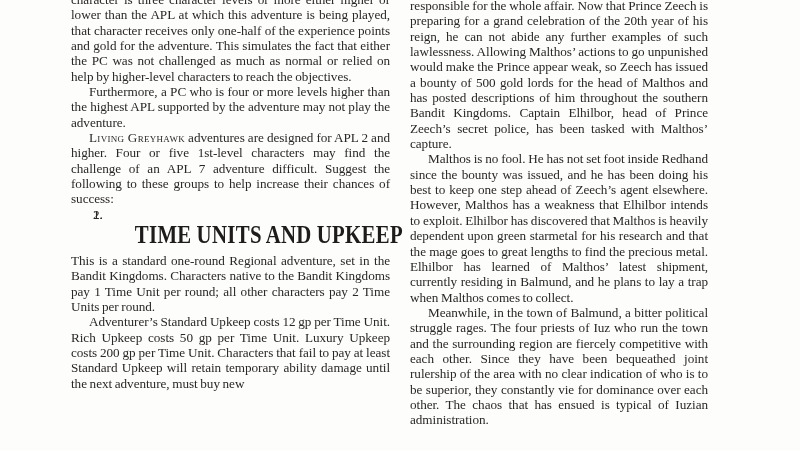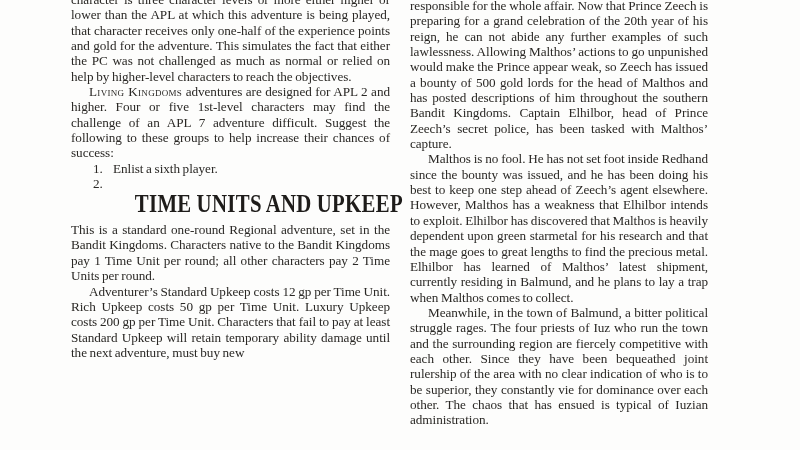--- a/index.html
+++ b/index.html
@@ -53,27 +53,27 @@
   }
 </style>
 </head>
 <body>
 
 <div class="page">
 
   <div class="col col-left">
     <p>character is three character levels or more either higher or lower than the APL at which this adventure is being played, that character receives only one-half of the experience points and gold for the adventure. This simulates the fact that either the PC was not challenged as much as normal or relied on help by higher-level characters to reach the objectives.</p>
 
+    <p class="indent">Furthermore, a PC who is four or more levels higher than the highest APL supported by the adventure may not play the adventure.</p>
 
-    <p class="indent"><span class="smallcaps">Living Kingdoms</span><span> adventures are designed for APL 2 and higher. Four or five 1st-level characters may find the challenge of an APL 7 adventure difficult. Suggest the following to these groups to help increase their chances of success:</span></p>
+    <p class="indent"><span class="smallcaps">Living Greyhawk</span><span> adventures are designed for APL 2 and higher. Four or five 1st-level characters may find the challenge of an APL 7 adventure difficult. Suggest the following to these groups to help increase their chances of success:</span></p>
 
     <div class="list">
       <div class="list-item">
         <span class="list-num">1.</span>
-        <span>Enlist a sixth player.</span>
       </div>
       <div class="list-item">
         <span class="list-num">2.</span>
       </div>
     </div>
 
     <div class="col-heading">TIME UNITS AND UPKEEP</div>
 
     <p>This is a standard one-round Regional adventure, set in the Bandit Kingdoms. Characters native to the Bandit Kingdoms pay 1 Time Unit per round; all other characters pay 2 Time Units per round.</p>
 

